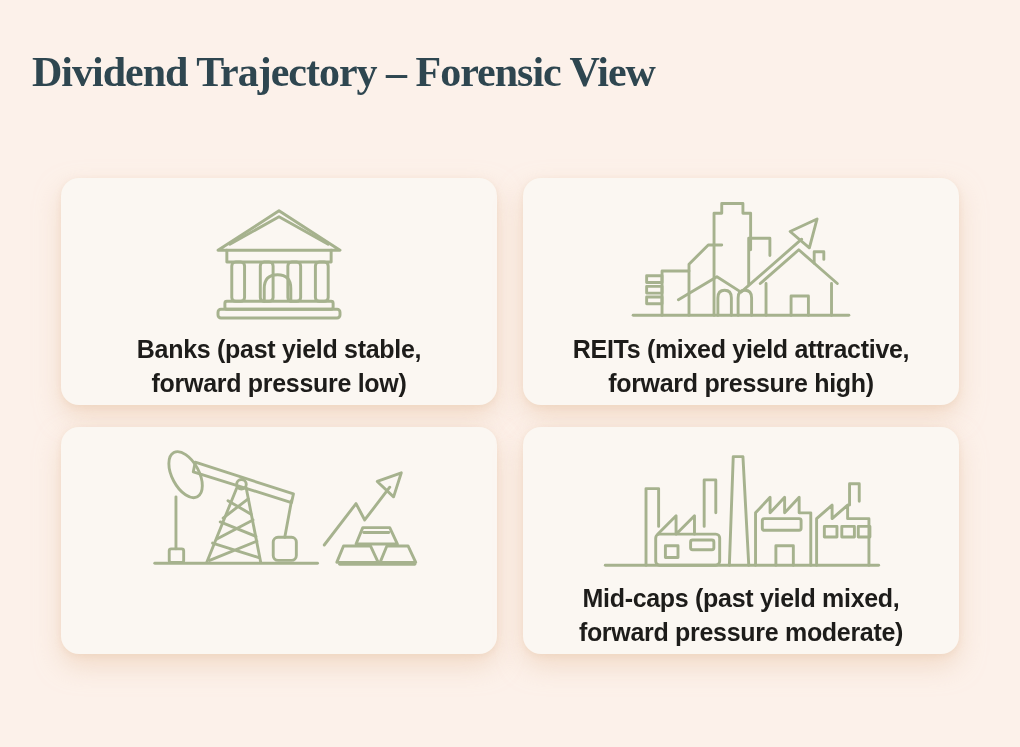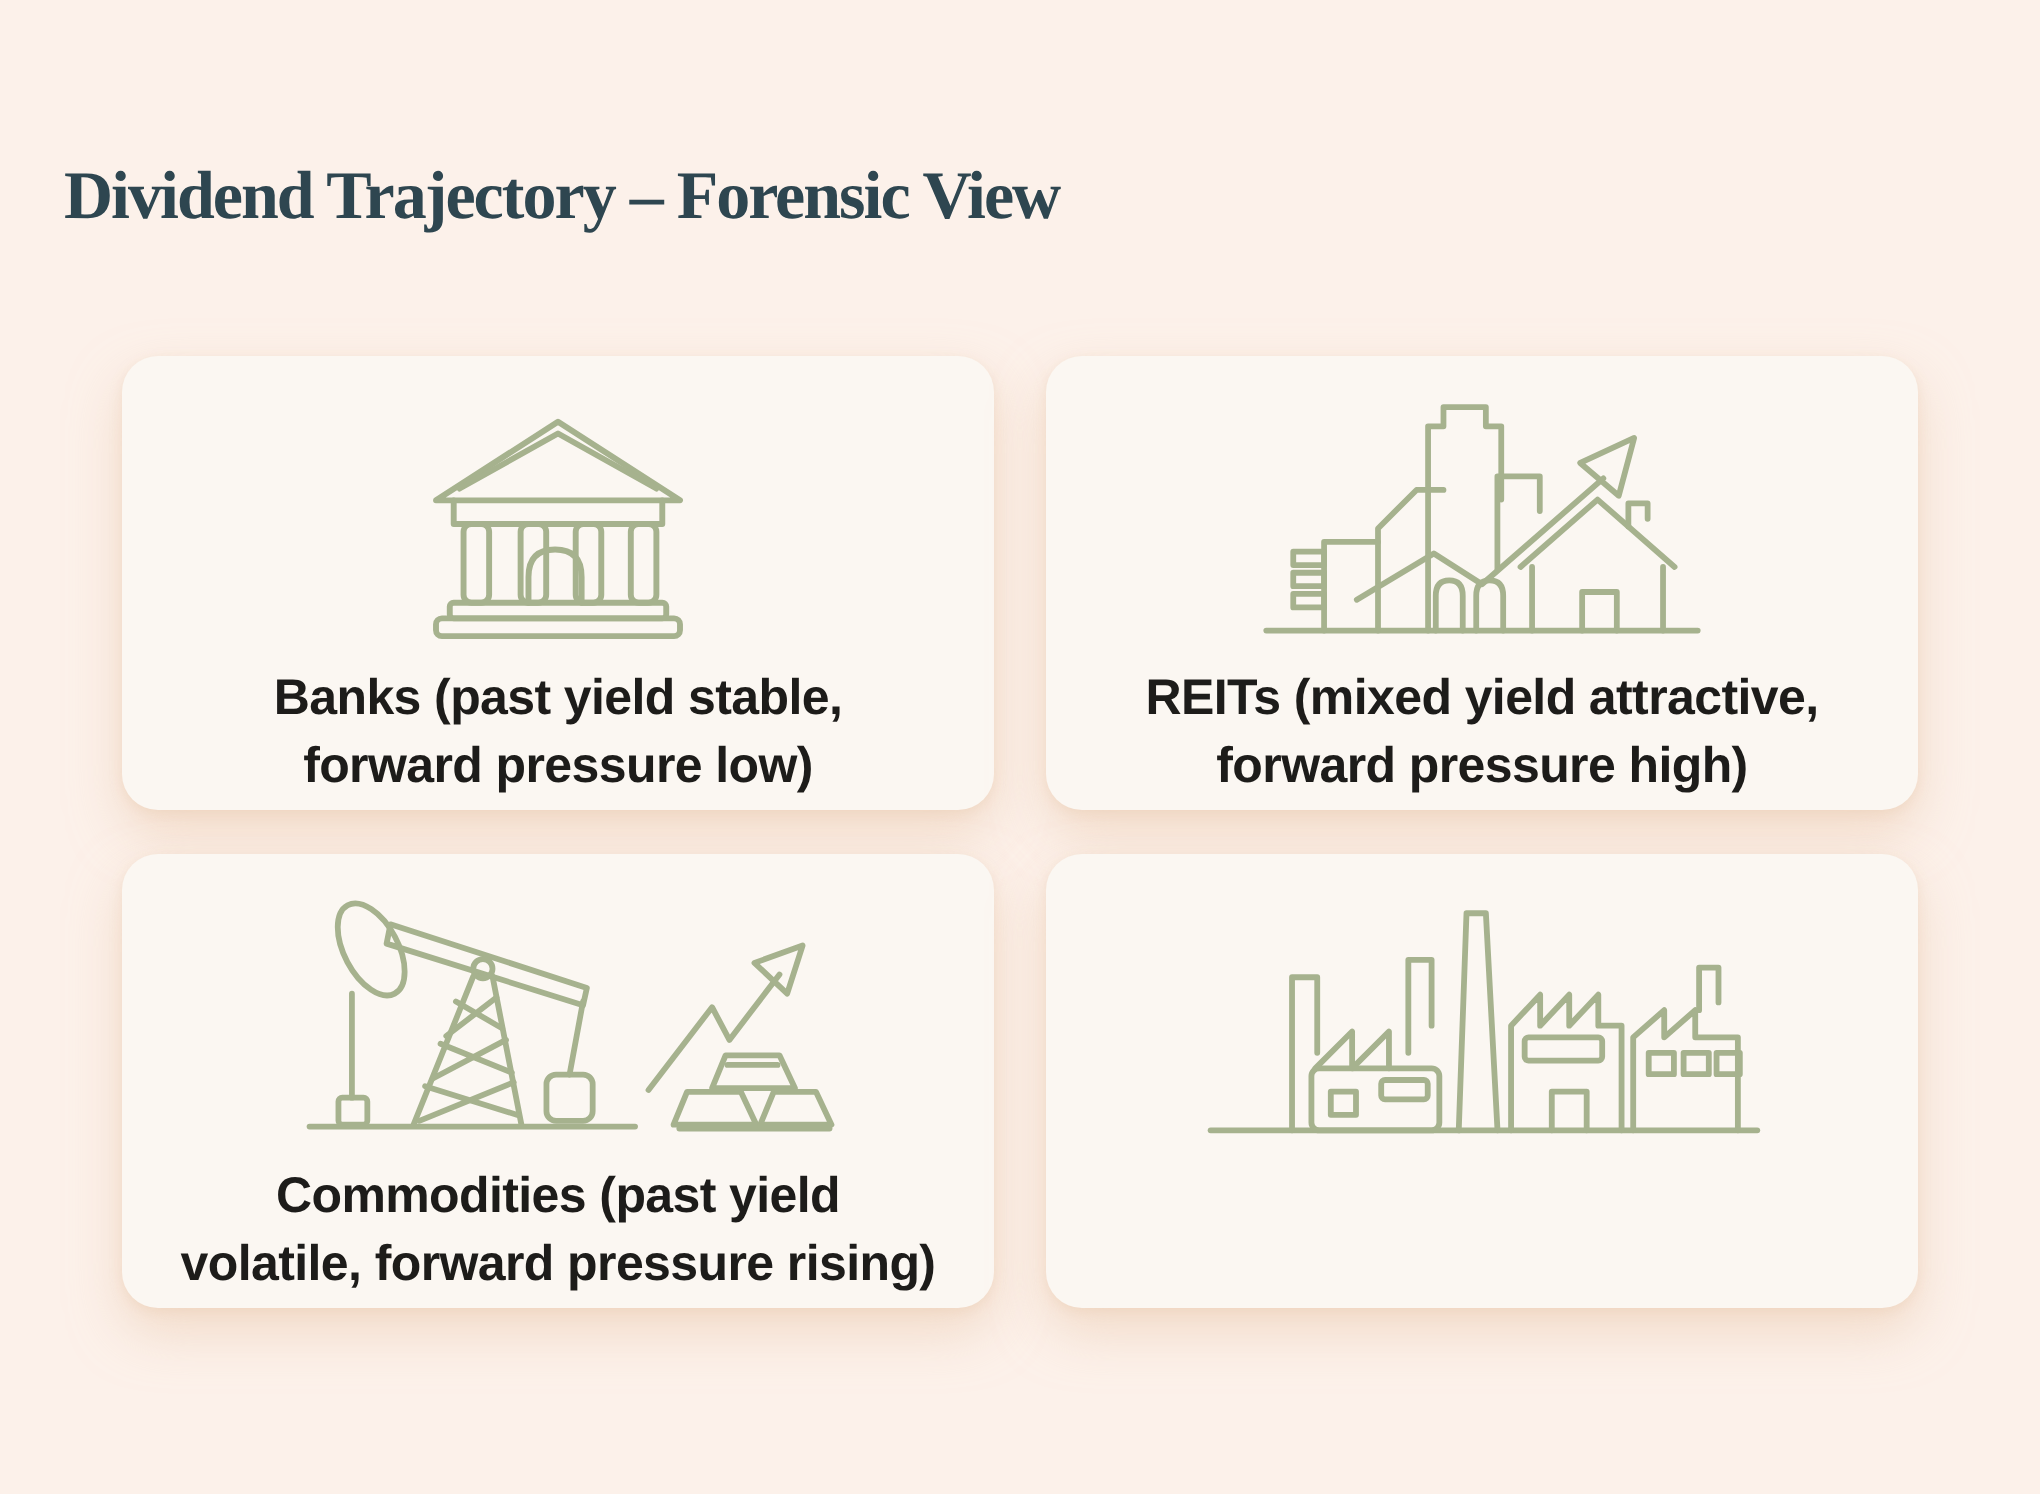--- a/index.html
+++ b/index.html
@@ -12,24 +12,24 @@
   }
   *{box-sizing:border-box;margin:0;padding:0;}
   html,body{width:1020px;height:747px;overflow:hidden;}
   body{
     background:var(--background);
     font-family:"Liberation Sans", sans-serif;
     position:relative;
   }
   .page-title{
     position:absolute;
-    left:32px; top:80px;
+    left:32px; top:48px;
     font-family:"Liberation Serif", serif;
     font-weight:700;
-    font-size:34px;
+    font-size:42px;
     letter-spacing:-1px;
     color:var(--title-text);
     white-space:nowrap;
   }
   .cards-grid{
     position:absolute;
     left:61px; top:178px;
     width:898px;
     display:grid;
     grid-template-columns:436px 436px;
@@ -138,22 +138,20 @@
         <path d="M16 127 H185"></path>
         <path d="M208 128 H286"></path>
         <path d="M192 108 L225 65 L234 82 L260 48"></path>
         <path d="M247 42 L272 33 L264 58 Z"></path>
         <path d="M225 107 L232 90 H260 L268 107 Z"></path>
         <path d="M233 95 H259"></path>
         <path d="M205 126 L212 109 H240 L248 126 Z"></path>
         <path d="M250 126 L257 109 H279 L287 126 Z"></path>
       </svg>
     </div>
-    <div class="card-label">Commodities (past yield
-volatile, forward pressure rising)</div>
   </div>
 
   <div class="card">
     <div class="icon-wrap">
       <svg width="292" height="126" viewBox="0 0 300 130">
         <path d="M10 124 H292"></path>
         <path d="M52 124 V45 H65 V84"></path>
         <path d="M64 92 L83 73 V92 L102 73 V92"></path>
         <rect x="62" y="92" width="66" height="32" rx="4"></rect>
         <rect x="98" y="98" width="24" height="10" rx="2"></rect>
@@ -163,15 +161,17 @@
         <path d="M165 124 V70 L180 54 V70 L195 54 V70 L210 54 V70 H222 V124"></path>
         <rect x="172" y="76" width="40" height="12" rx="2"></rect>
         <path d="M186 124 V104 H204 V124"></path>
         <path d="M228 124 V76 L244 62 V76 L260 62 V76 H282 V124"></path>
         <path d="M262 62 V40 H272 V58"></path>
         <rect x="236" y="84" width="13" height="11"></rect>
         <rect x="254" y="84" width="13" height="11"></rect>
         <rect x="271" y="84" width="12" height="11"></rect>
       </svg>
     </div>
+    <div class="card-label">Mid-caps (past yield mixed,
+forward pressure moderate)</div>
   </div>
 
 </div>
 
 </body></html>

